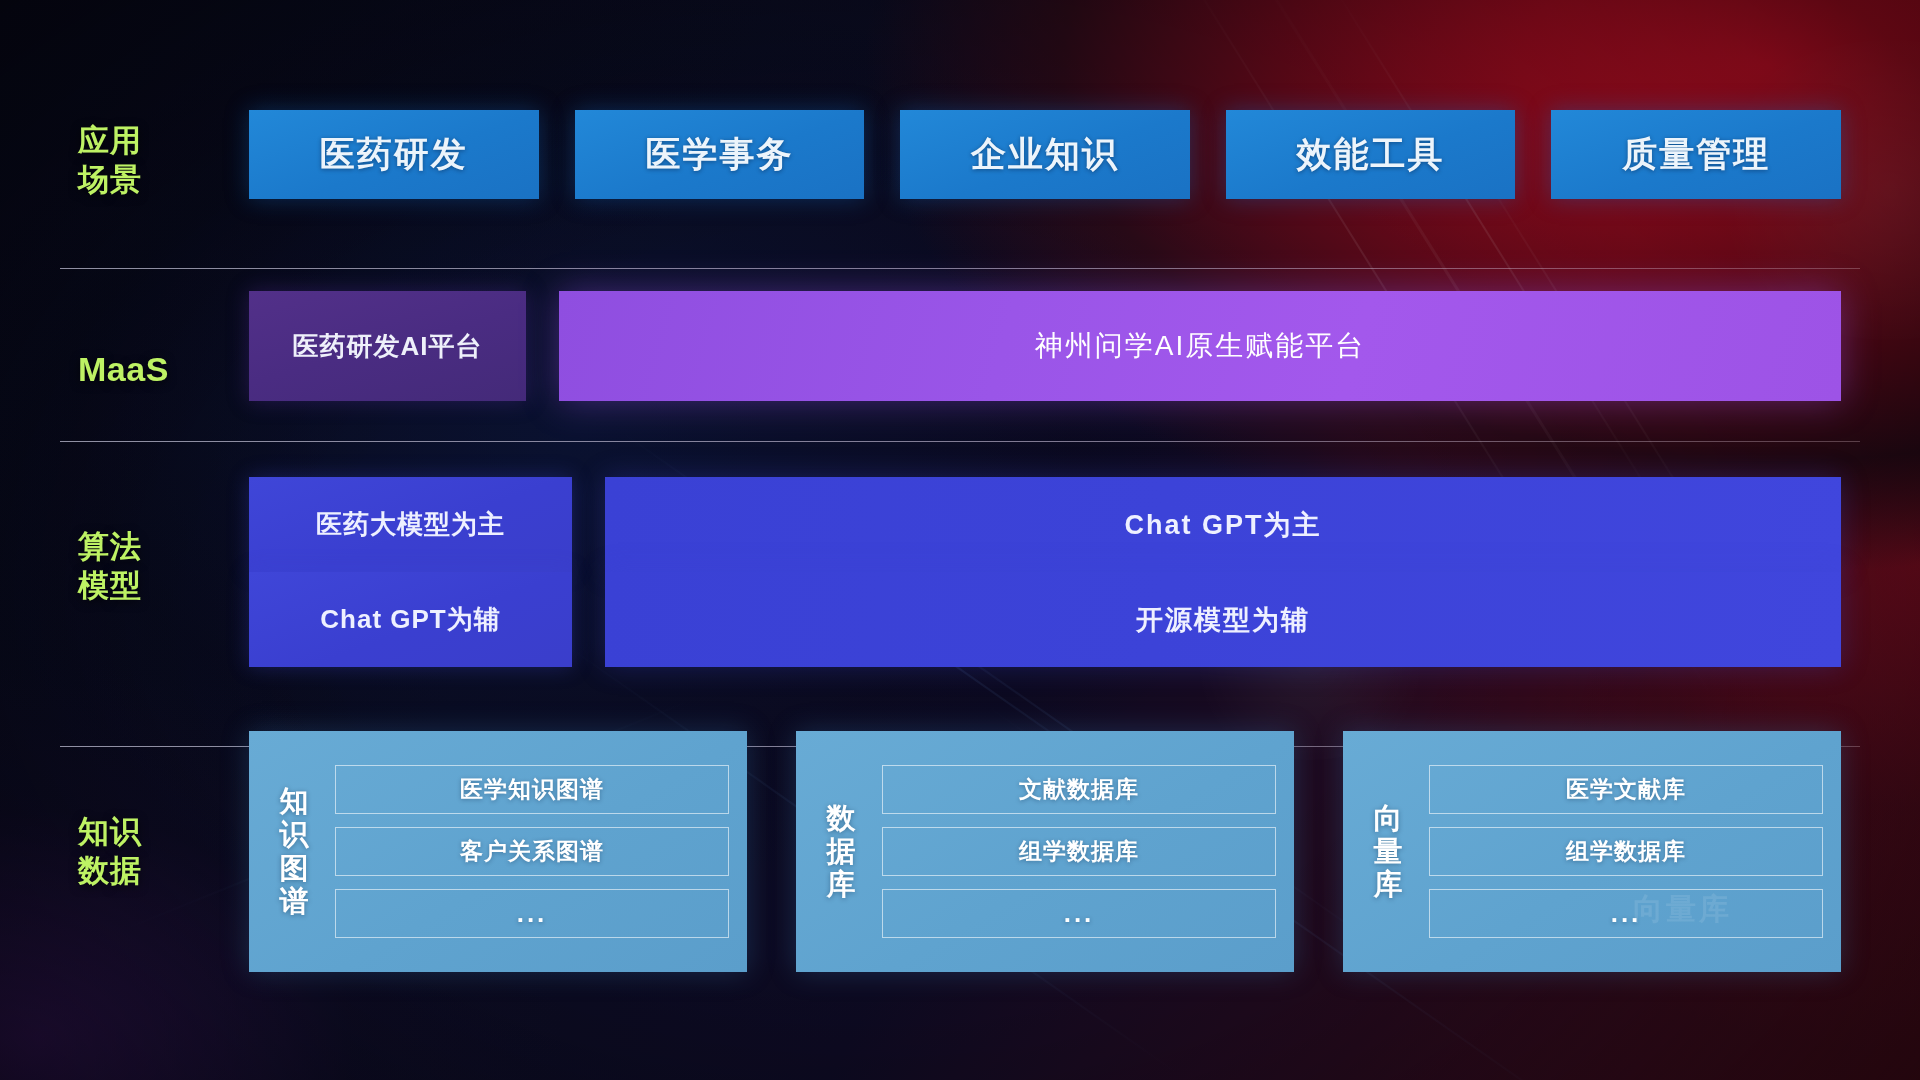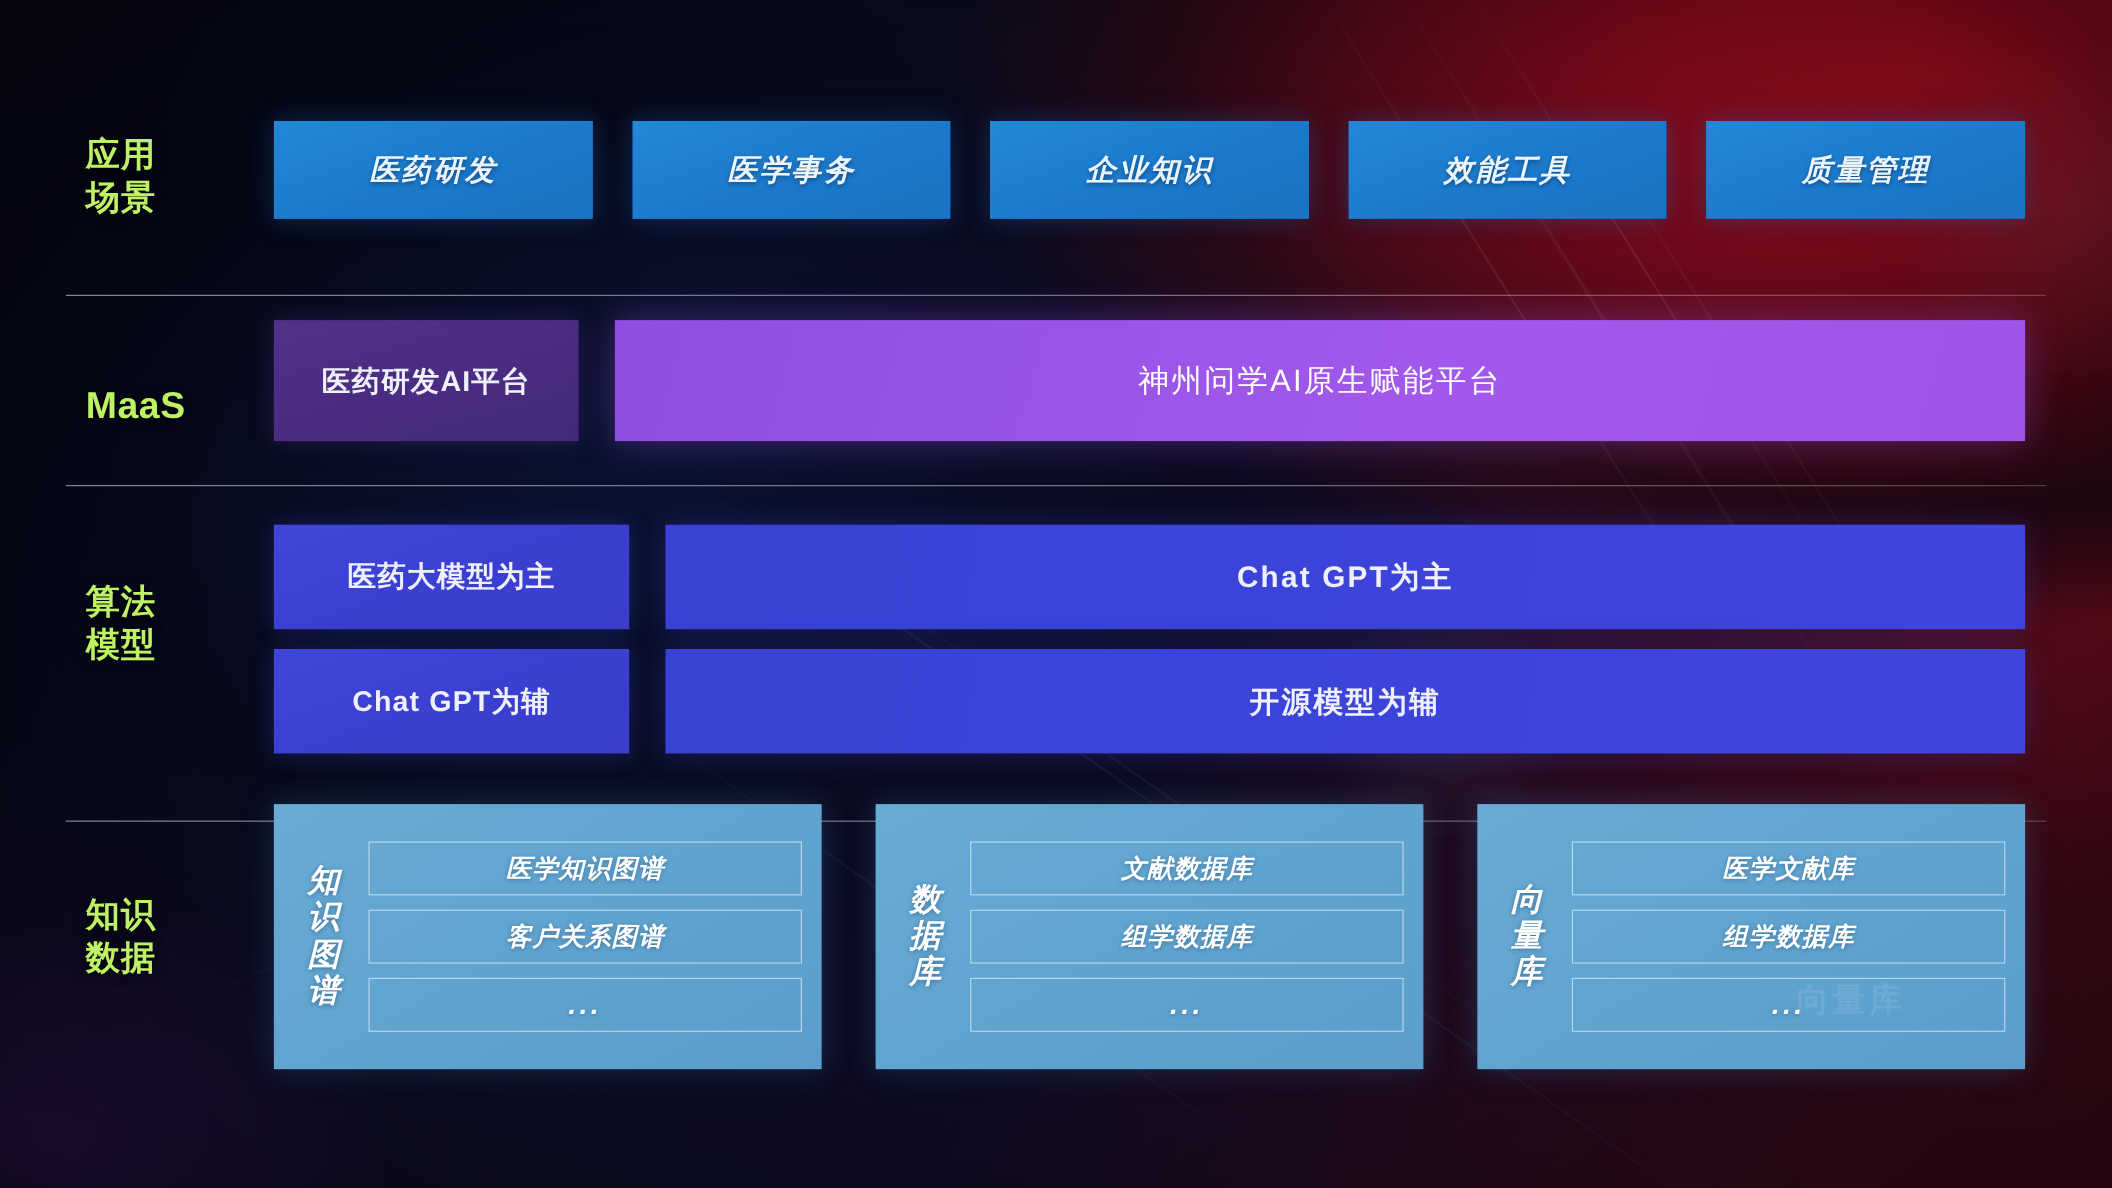--- a/index.html
+++ b/index.html
@@ -75,26 +75,25 @@
     left: 249px; top: 110px;
     width: 1592px; height: 89px;
     display: flex;
     gap: 36px;
   }
   .app-box {
     flex: 1;
     background: linear-gradient(160deg, #2288d8 0%, #1b79cb 55%, #1a72c4 100%);
     display: flex; align-items: center; justify-content: center;
     color: #ecf4fb;
-    font-size: 27px;
+    font-size: 35px;
     font-weight: 700;
     letter-spacing: 2px;
     box-shadow: 0 0 22px rgba(20,110,200,0.35);
     text-shadow: 0 1px 4px rgba(0,20,50,0.45);
-    font-style: italic;
   }
 
   
   .maas {
     position: absolute;
     left: 249px; top: 291px;
     width: 1592px; height: 110px;
     display: flex;
     gap: 33px;
   }
@@ -112,21 +111,20 @@
     color: #ffffff; font-size: 28px; font-weight: 400; letter-spacing: 2px;
     box-shadow: 0 0 34px rgba(150,80,230,0.40);
   }
 
   
   .algo {
     position: absolute;
     left: 249px; top: 477px;
     width: 1592px; height: 209px;
     display: flex; flex-direction: column;
-    gap: 18px;
   }
   .algo-line { display: flex; gap: 33px; height: 95px; }
   .algo-left {
     width: 323px;
     background: linear-gradient(160deg, #3f46d8 0%, #3a3fd0 55%, #3a3ecb 100%);
     display: flex; align-items: center; justify-content: center;
     color: #eef0ff; font-size: 26px; font-weight: 700; letter-spacing: 1px;
     box-shadow: 0 0 20px rgba(60,70,210,0.32);
   }
   .algo-right {
@@ -137,21 +135,20 @@
     box-shadow: 0 0 26px rgba(60,70,210,0.30);
   }
 
   
   .knowledge {
     position: absolute;
     left: 249px; top: 731px;
     width: 1592px; height: 241px;
     display: flex;
     gap: 49px;
-    font-style: italic;
   }
   .k-panel {
     flex: 1;
     background: linear-gradient(150deg, #68abd5 0%, #5fa3cf 55%, #5b9ecb 100%);
     display: flex; align-items: center;
     padding: 16px 18px 16px 22px;
     gap: 18px;
     box-shadow: 0 0 26px rgba(60,130,190,0.28);
   }
   .k-vtitle {

